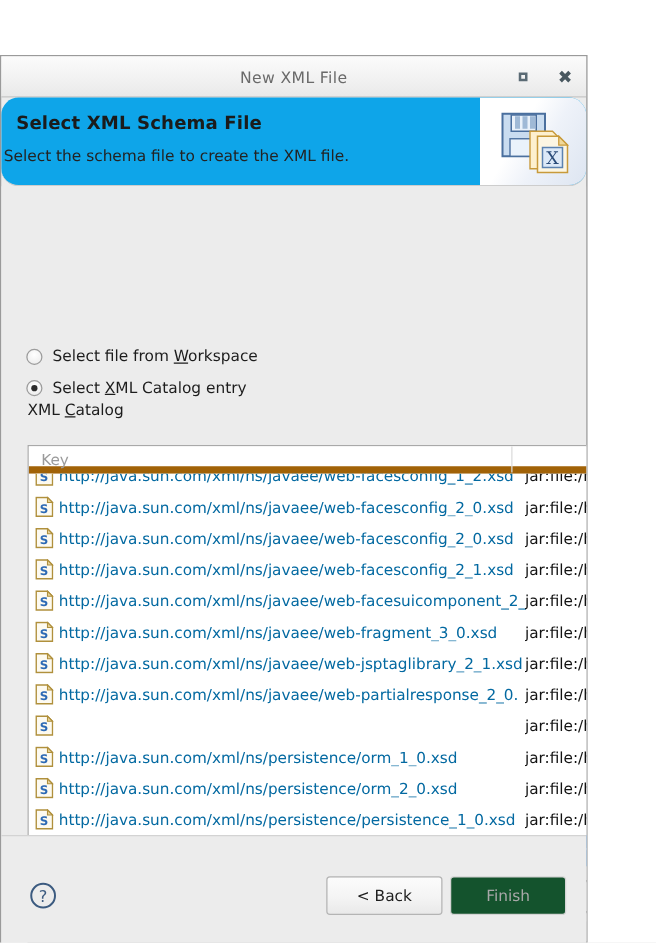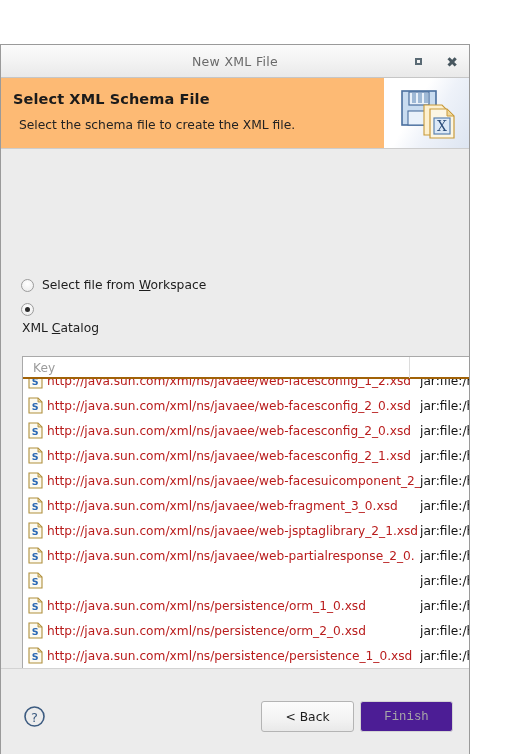--- a/index.html
+++ b/index.html
@@ -70,37 +70,38 @@
     line-height: 14px;
     color: #48575f;
     font-weight: bold;
     font-family: "DejaVu Sans", sans-serif;
   }
 
   
   .wizard-header {
     position: relative;
     height: 71px;
-    background: #fdba74;
+    background: #0ea5e9;
     border-bottom: 1px solid #cdcdcd;
     box-sizing: border-box;
     overflow: hidden;
+    border-radius: 14px;
   }
   .wizard-title {
     position: absolute;
     left: 12px;
     top: 13px;
     font-size: 14.5px;
     font-weight: bold;
     color: #1b1b1b;
     letter-spacing: 0.1px;
   }
   .wizard-desc {
     position: absolute;
-    left: 18px;
+    left: 2px;
     top: 40px;
     font-size: 12.3px;
     color: #232323;
   }
   .banner-art {
     position: absolute;
     right: 0;
     top: 0;
     width: 85px;
     height: 70px;
@@ -177,21 +178,21 @@
     height: 398px;
     box-sizing: border-box;
     border: 1px solid #a9a9a9;
     background: #ffffff;
     overflow: hidden;
   }
   .table-header {
     position: relative;
     height: 22px;
     background: #ffffff;
-    border-bottom: 2px solid #a16207;
+    border-bottom: 6px solid #a16207;
     box-sizing: border-box;
     display: flex;
   }
   .th {
     font-size: 12.2px;
     color: #9b9b9b;
     display: flex;
     align-items: center;
     box-sizing: border-box;
     padding-left: 10px;
@@ -228,21 +229,21 @@
     left: 5px;
     top: 4px;
     width: 15px;
     height: 17px;
     flex: 0 0 auto;
   }
   .row-key {
     position: absolute;
     left: 24px;
     font-size: 12.2px;
-    color: #b91c1c;
+    color: #0369a1;
     white-space: nowrap;
     overflow: hidden;
   }
   .row-uri {
     position: absolute;
     left: 397px;
     font-size: 12.2px;
     color: #121212;
     white-space: nowrap;
     overflow: hidden;
@@ -324,24 +325,23 @@
     font-size: 12.3px;
     color: #1d1d1d;
     display: flex;
     align-items: center;
     justify-content: center;
     cursor: pointer;
     font-family: "DejaVu Sans", "Liberation Sans", sans-serif;
   }
   .btn.disabled {
     color: #a8a8a8;
-    background: #4c1d95;
+    background: #14532d;
     border-color: #d4d4d4;
     cursor: default;
-    font-family: Liberation Mono, monospace;
   }
 </style>
 </head>
 <body>
 
 <div class="window">
 
   <div class="titlebar">
     <div class="title-text">New XML File</div>
     <div class="title-buttons">
@@ -378,20 +378,21 @@
 
   <div class="body-area">
 
     <div class="radio-row r1">
       <span class="radio-outer"></span>
       <span class="radio-label"><span>Select file from </span><span class="mn">W</span><span>orkspace</span></span>
     </div>
 
     <div class="radio-row r2">
       <span class="radio-outer checked"></span>
+      <span class="radio-label"><span>Select </span><span class="mn">X</span><span>ML Catalog entry</span></span>
     </div>
 
     <div class="group-label"><span>XML </span><span class="mn">C</span><span>atalog</span></div>
 
     <div class="list-box">
       <div class="table-header">
         <div class="th key">Key</div>
       </div>
 
       <div class="rows-viewport">

